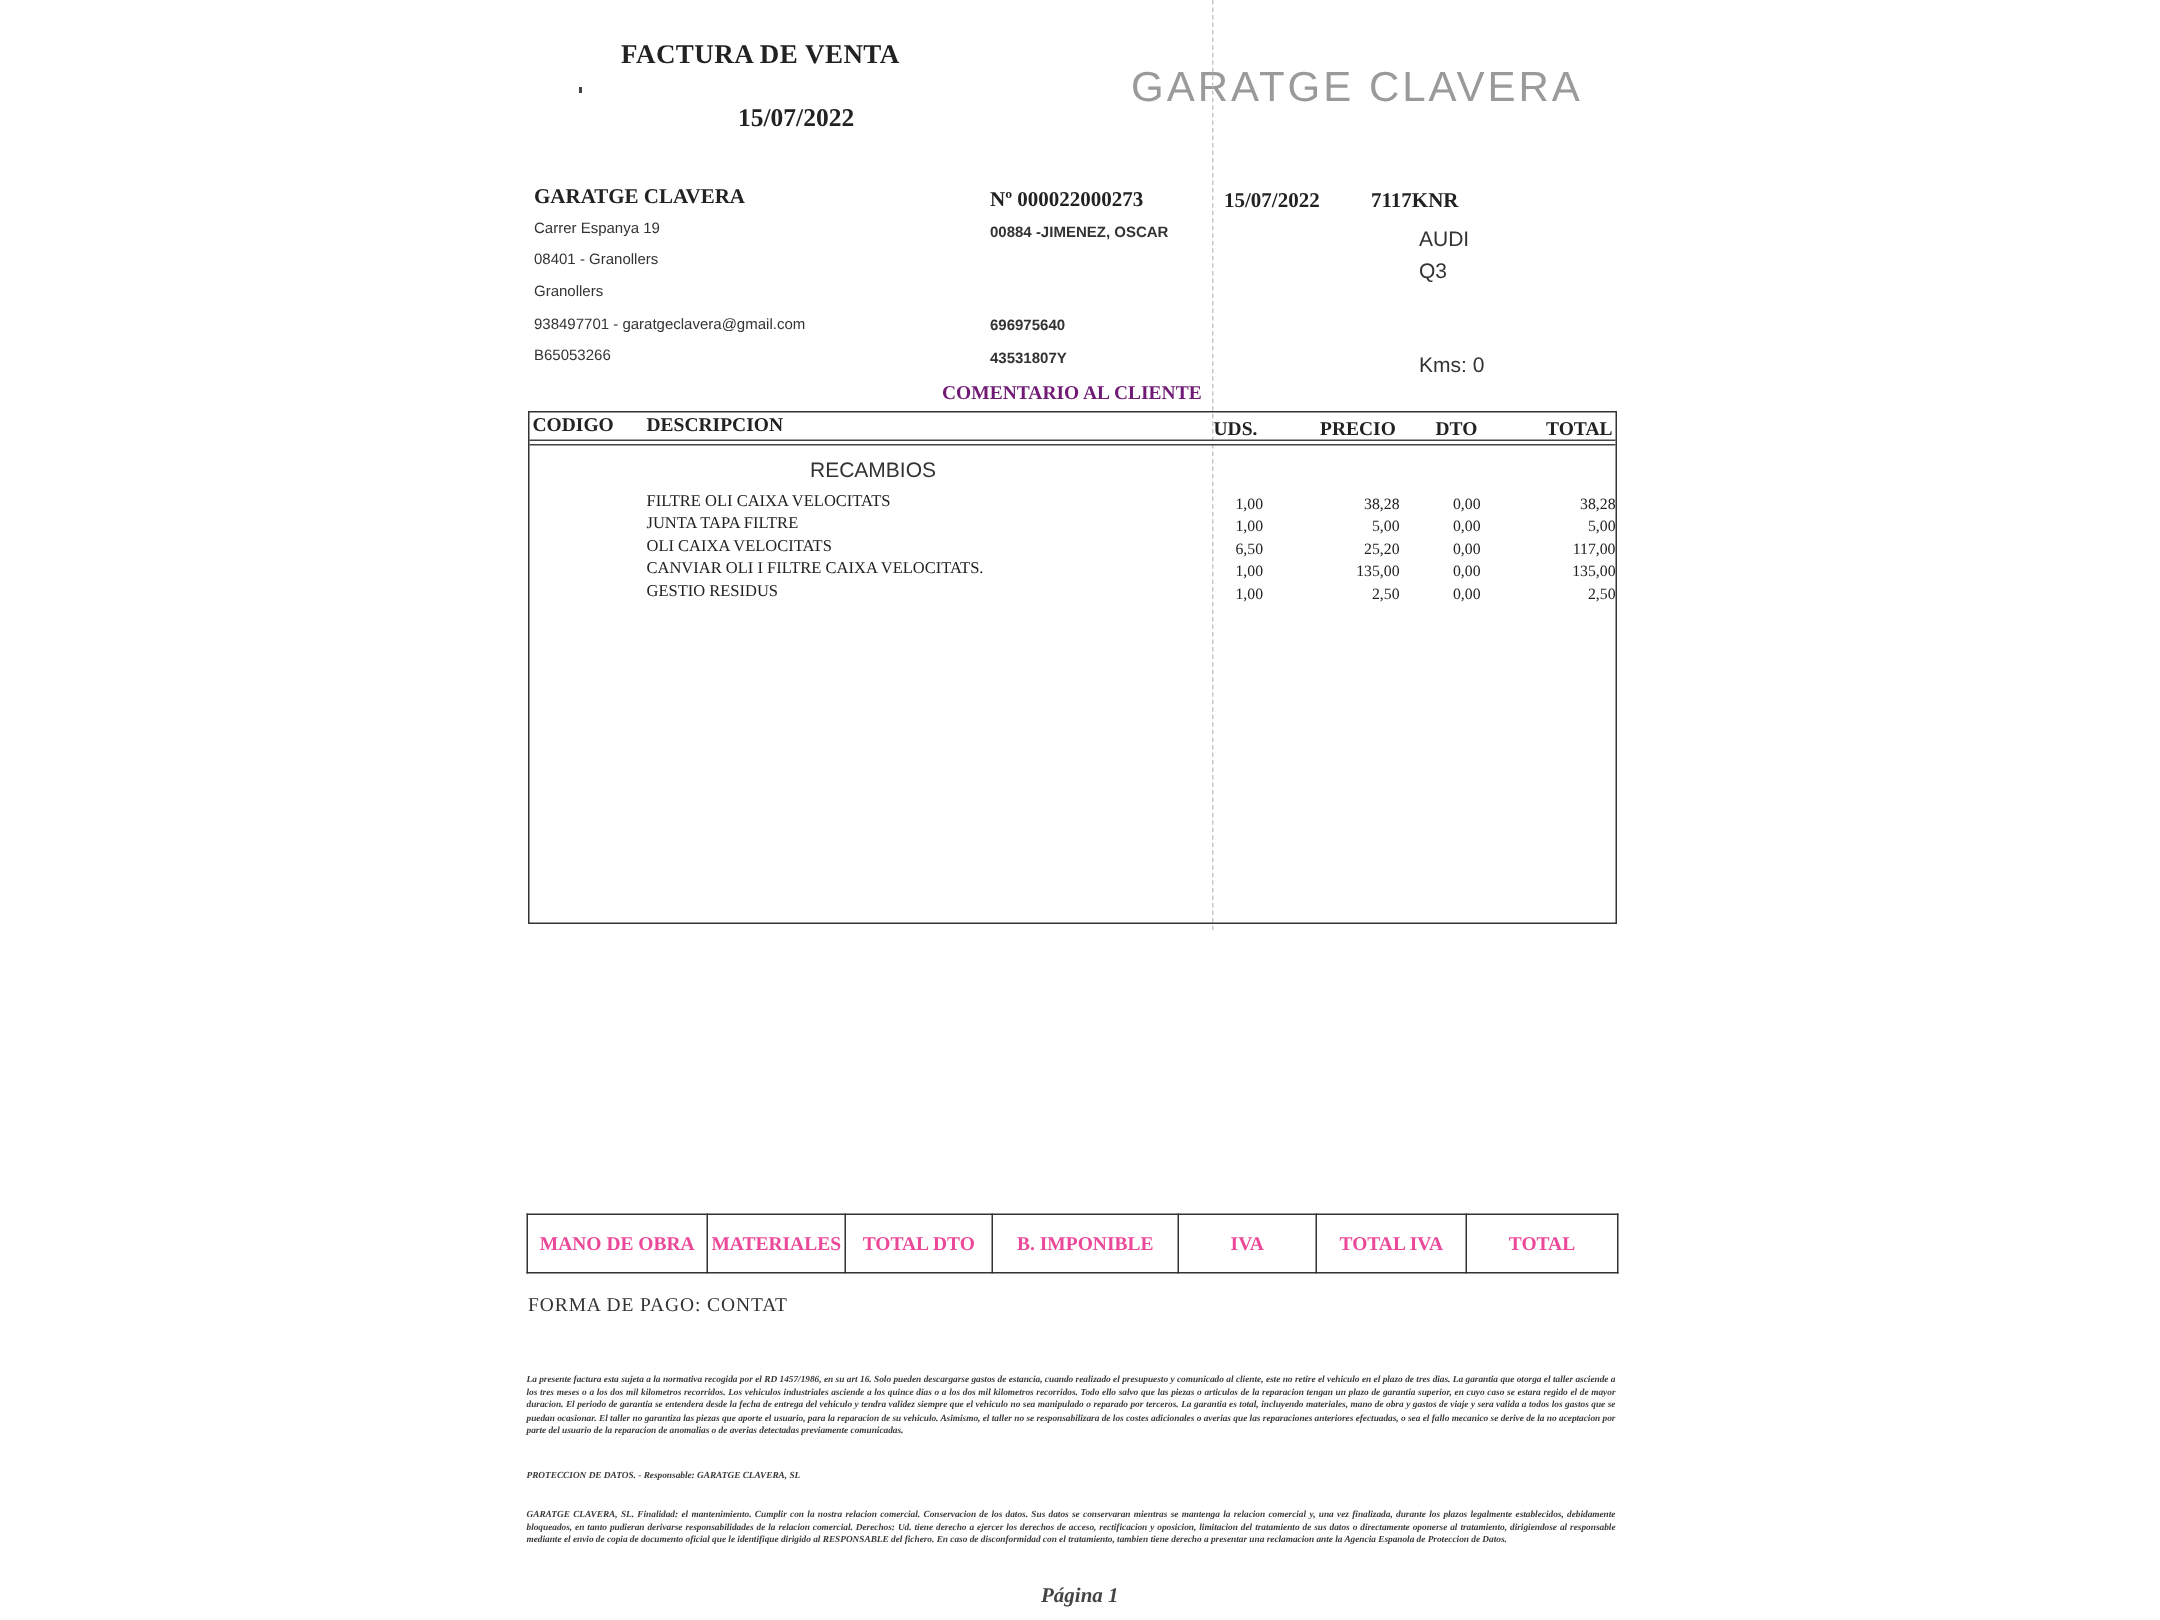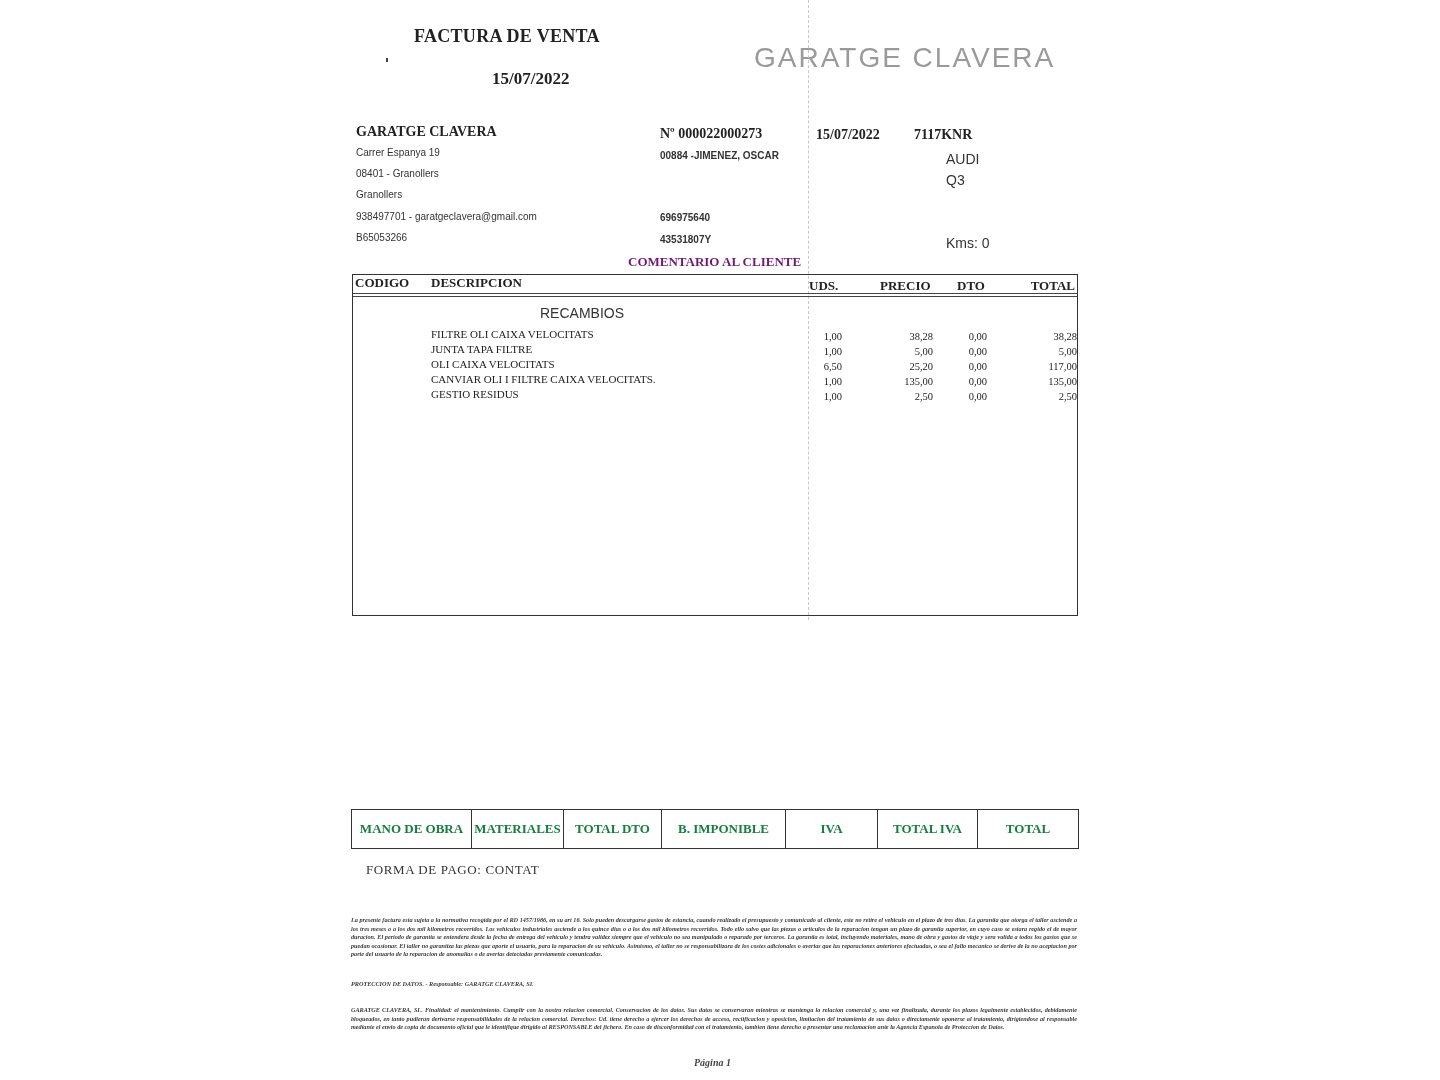--- a/index.html
+++ b/index.html
@@ -113,49 +113,48 @@
     .totals td {
       border: 1.5px solid #333;
       text-align: center;
       padding: 0;
       font-size: 13px;
     }
     .totals tr.hdr td {
       height: 19px;
       font-family: "Liberation Serif", serif;
       font-weight: bold;
-      color: #15803d;
+      color: #ec4899;
     }
     .totals tr.val td {
       height: 17px;
       font-size: 11px;
       color: #333;
     }
     .payment {
       left: 352px; top: 862px;
       font-size: 13px;
       letter-spacing: 0.6px;
       color: #333;
-      margin-left: 14px;
     }
 
     .legal {
       left: 351px;
       width: 726px;
       font-family: "Liberation Serif", serif;
       font-style: italic;
       font-weight: bold;
       font-size: 6.2px;
       line-height: 8.6px;
       color: #3a3a3a;
       text-align: justify;
     }
     .page-no {
       left: 694px; top: 1057px;
-      font-size: 10px;
+      font-size: 14px;
       font-style: italic;
       font-weight: bold;
       color: #444;
     }
   </style>
 </head>
 <body>
 
 <div class="abs title serif-bold">FACTURA DE VENTA</div>
 <div class="abs title-date serif-bold">15/07/2022</div>

